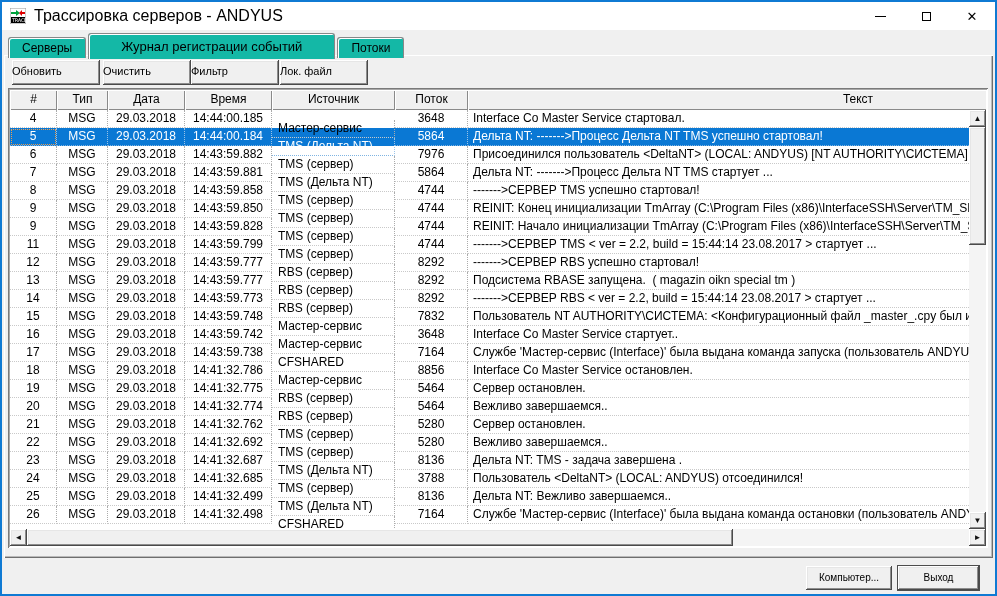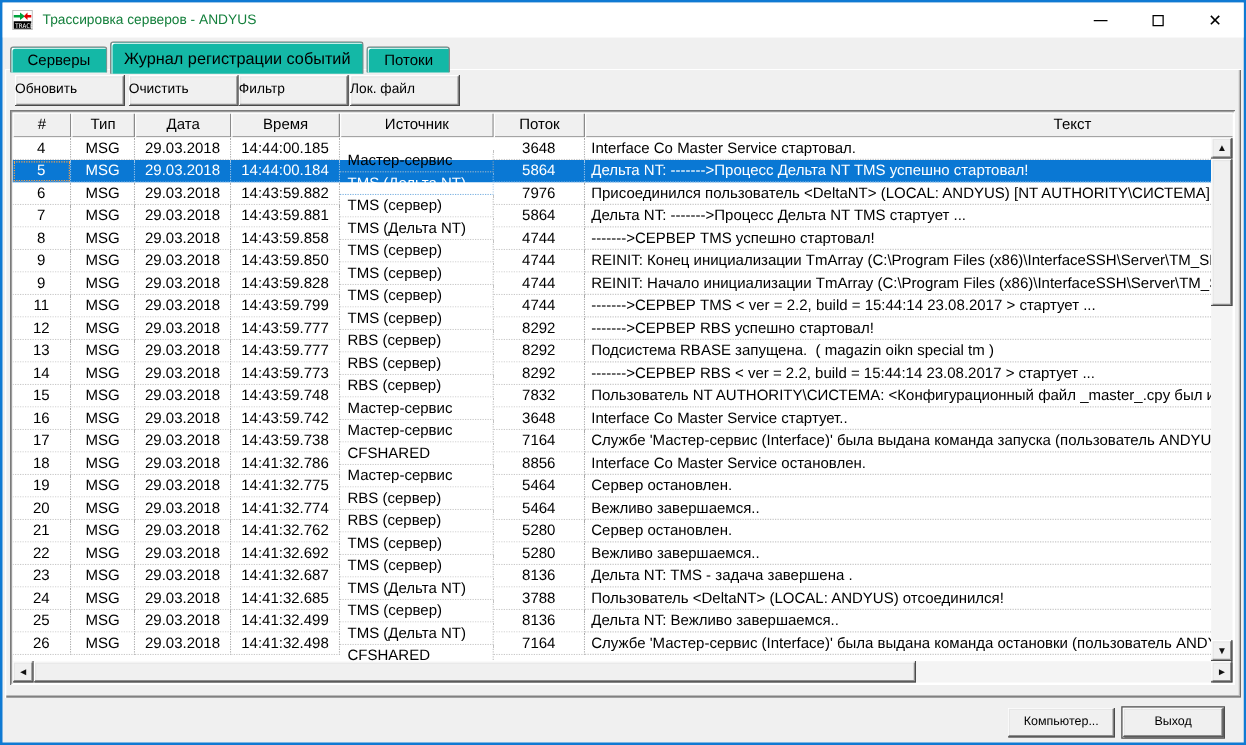--- a/index.html
+++ b/index.html
@@ -6,35 +6,35 @@
   html,body { width: 997px; height: 596px; }
   body { font-family: "Liberation Sans", "DejaVu Sans", sans-serif; background: #e0e0e0; }
 
   .window { position: relative; width: 997px; height: 596px;
     border: 2px solid #0f7ad3; background: #f0f0f0; overflow: hidden; }
 
   
   .titlebar { position: absolute; left: 0; top: 0; right: 0; height: 28px;
     background: #ffffff; display: flex; align-items: center; }
   .app-icon { width: 16px; height: 16px; margin: 0 8px 0 8px; flex: 0 0 auto; }
-  .title { font-size: 11px; color: #15803d; white-space: nowrap; }
+  .title { font-size: 16px; color: #000000; white-space: nowrap; }
   .winctrls { margin-left: auto; display: flex; height: 28px; }
   .wbtn { width: 46px; height: 28px; display: flex; align-items: center; justify-content: center; }
   .minbar { width: 11px; height: 1px; background: #000; display: block; }
   .maxbox { width: 9px; height: 9px; border: 1px solid #000; display: block; }
   .closeglyph { font-size: 13px; color: #000; line-height: 1; }
 
   
   .tabstrip { position: absolute; left: 6px; top: 29px; height: 27px;
     display: flex; align-items: flex-end; z-index: 3; }
   .tab { background: #14b8a6; border: 1px solid #888; border-bottom: none;
     border-radius: 3px 3px 0 0; box-shadow: inset 1px 1px 0 #fff;
     font-size: 12px; color: #000; padding: 0 13px; height: 21px; line-height: 20px;
     margin-right: 2px; white-space: nowrap; }
-  .tab.active { height: 26px; line-height: 25px; font-size: 13px; padding: 0 10px;
+  .tab.active { height: 26px; line-height: 25px; font-size: 13px; padding: 0 32px;
     margin-bottom: -1px; z-index: 4; position: relative; }
 
   
   .tabpage { position: absolute; left: 2px; top: 53px; width: 989px; height: 503px;
     background: #f0f0f0;
     box-shadow: inset 1px 1px 0 #ffffff, inset -1px -1px 0 #6e6e6e, inset -2px -2px 0 #b9b9b9; }
 
   
   .tb-btn { position: absolute; top: 58px; width: 88px; height: 25px;
     background: #f0f0f0; font-size: 11px; color: #000; text-align: left; line-height: 23px;

